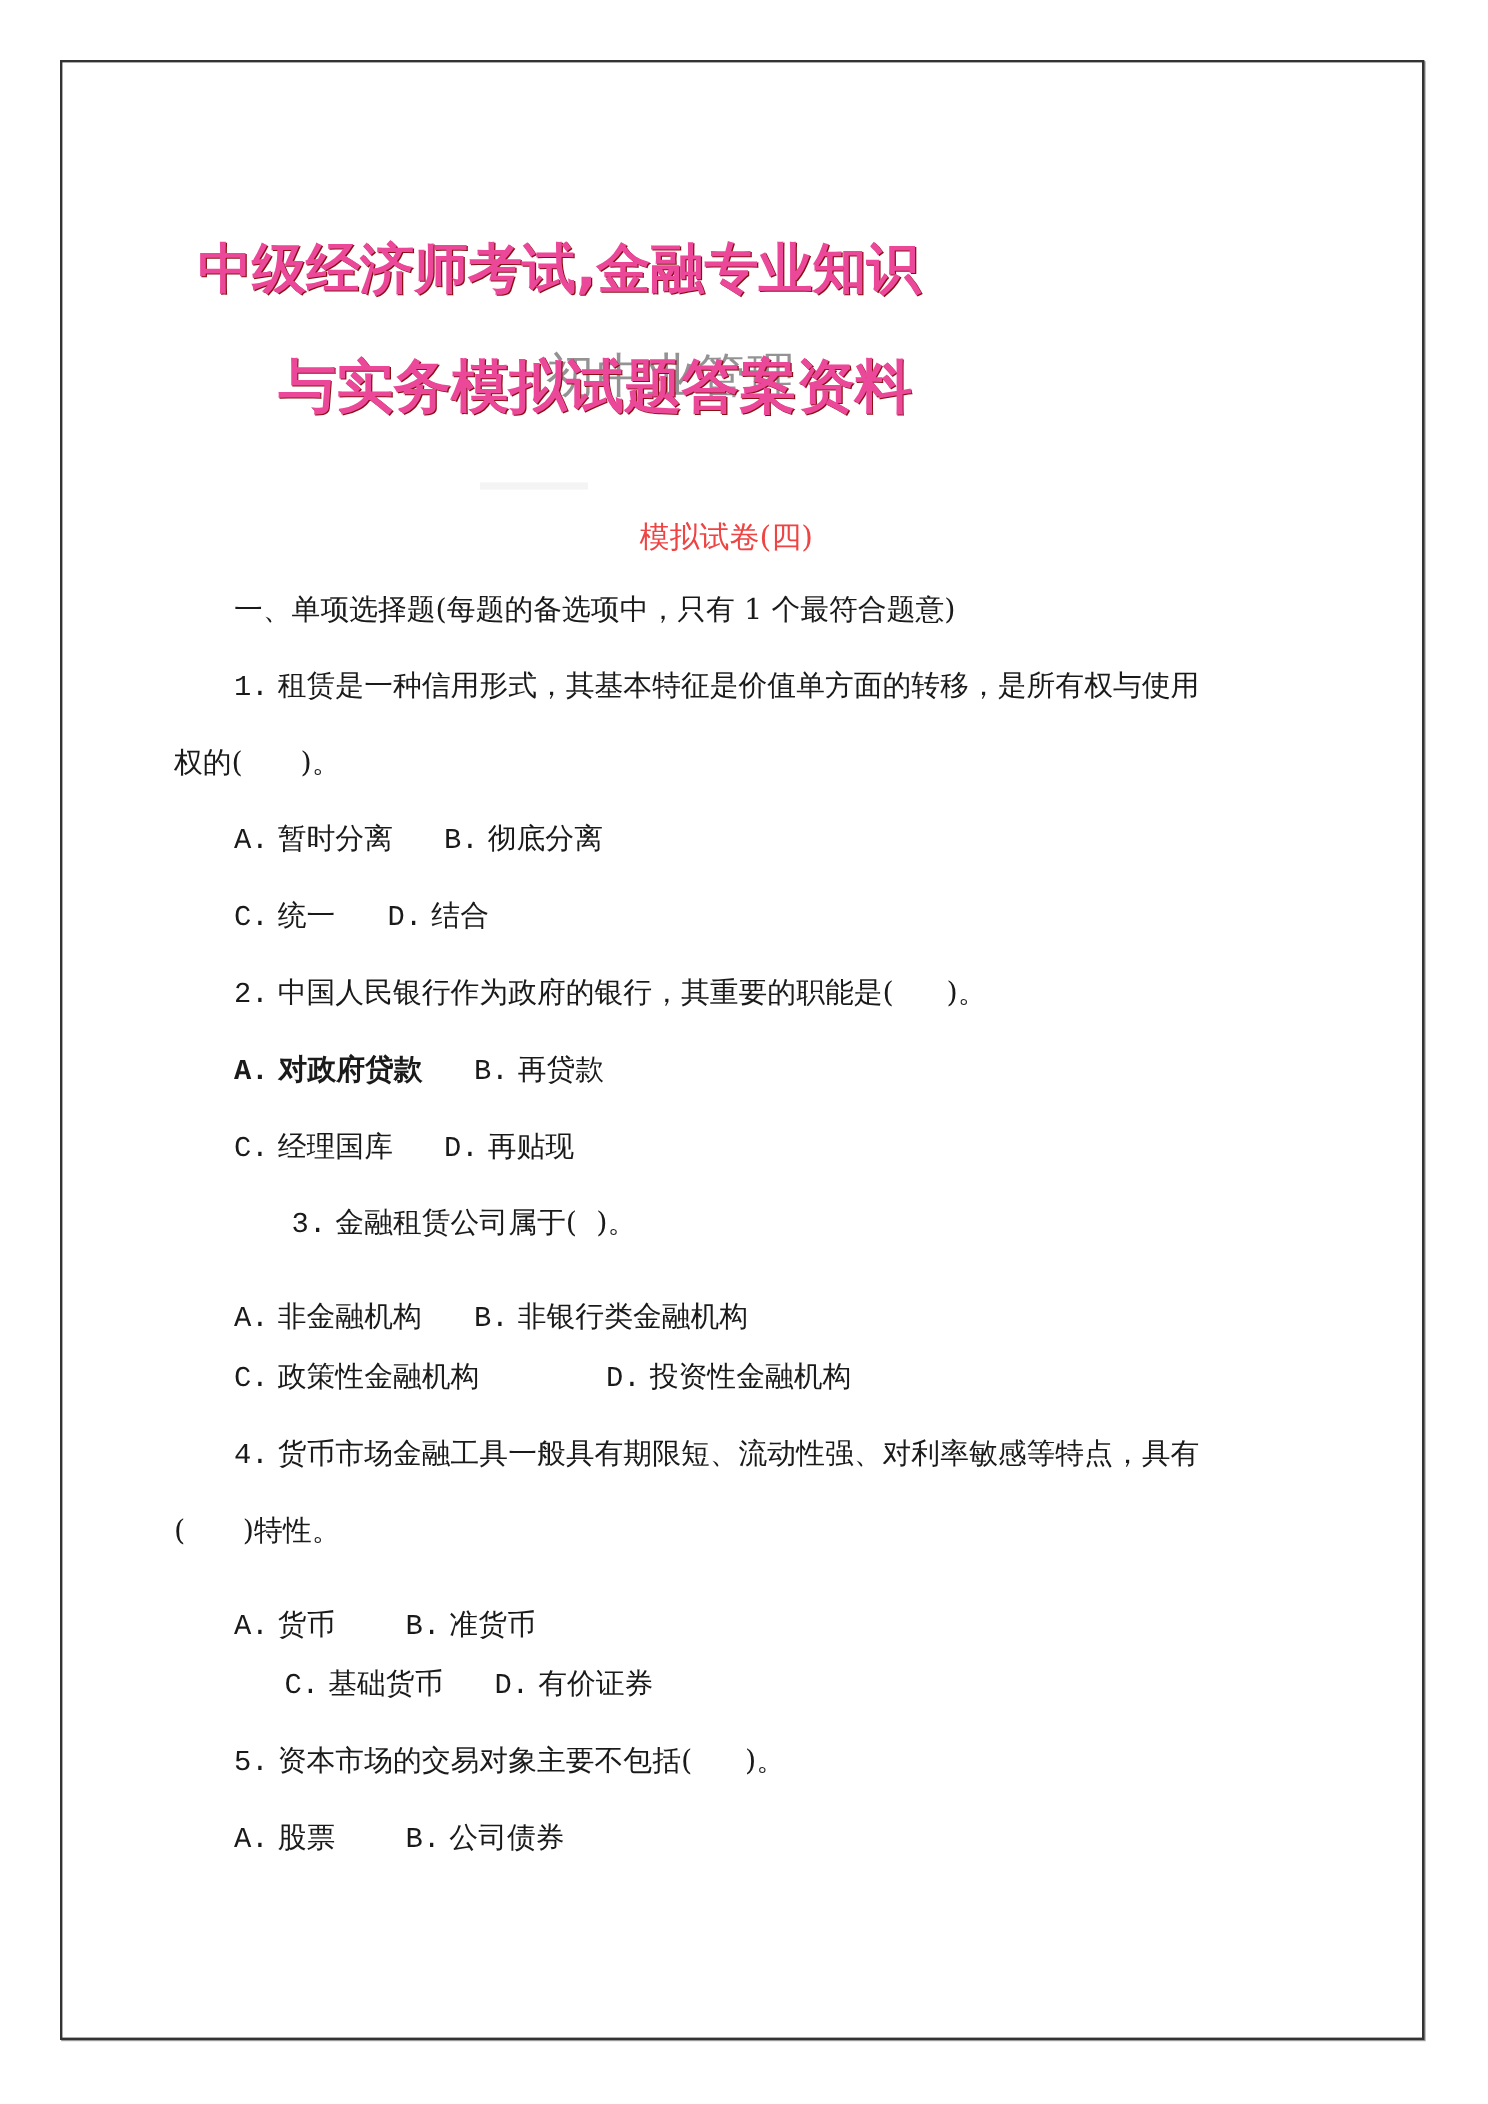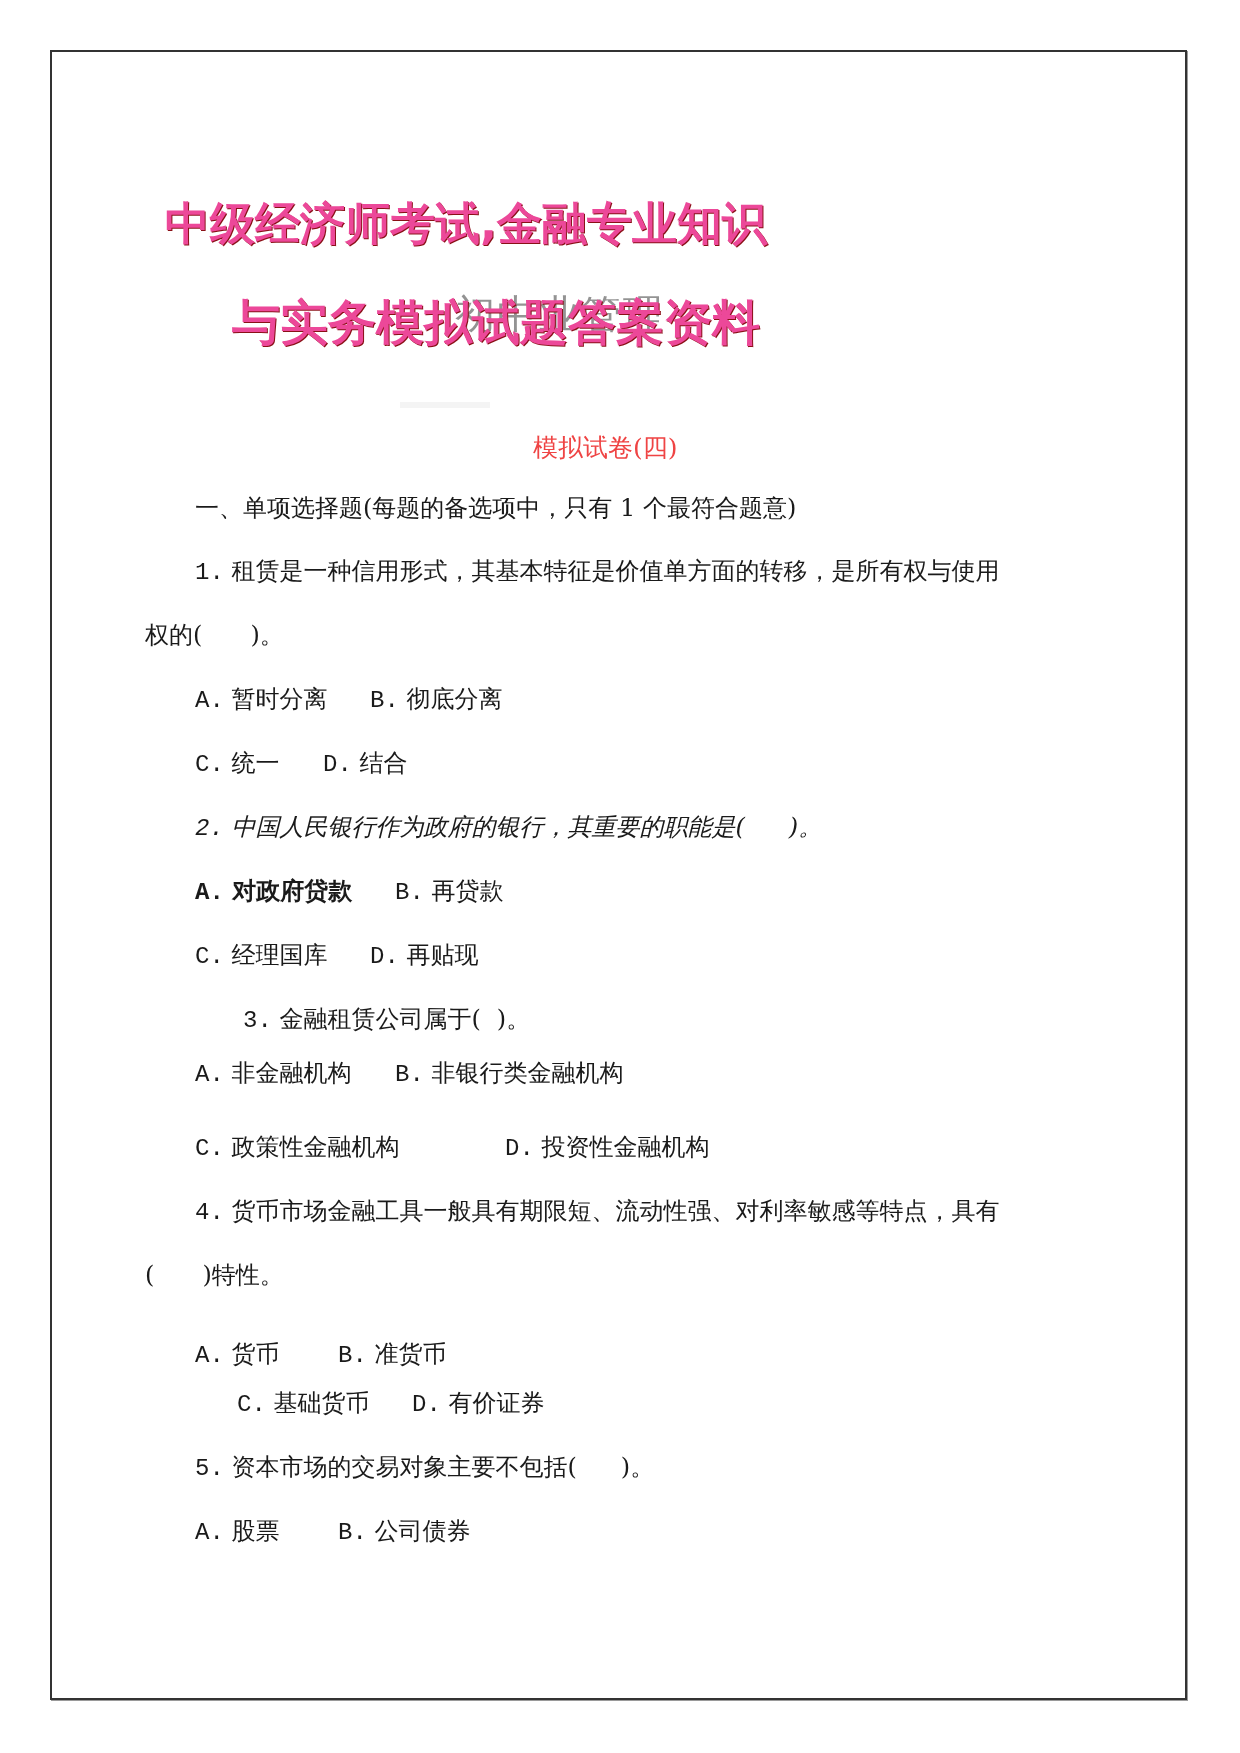--- a/index.html
+++ b/index.html
@@ -120,36 +120,36 @@
 <div class="text-line indent-0" style="top:617px;">
   <span>权的(</span><span class="blank" style="width:48px;"></span><span>)。</span>
 </div>
 <div class="text-line indent-1" style="top:681px;">
   <span class="opt" style="width:175px;"><span class="opt-letter">A.</span> <span>暂时分离</span></span><span class="opt"><span class="opt-letter">B.</span> <span>彻底分离</span></span>
 </div>
 <div class="text-line indent-1" style="top:745px;">
   <span class="opt" style="width:128px;"><span class="opt-letter">C.</span> <span>统一</span></span><span class="opt"><span class="opt-letter">D.</span> <span>结合</span></span>
 </div>
 
-<div class="text-line indent-1" style="top:809px;font-style:italic;">
+<div class="text-line indent-1" style="top:809px;">
   <span class="qnum">2.</span>
   <span>中国人民银行作为政府的银行，其重要的职能是(</span><span class="blank" style="width:44px;"></span><span>)。</span>
 </div>
 <div class="text-line indent-1" style="top:873px;">
   <span class="opt" style="width:200px;font-weight:bold;"><span class="opt-letter">A.</span> <span>对政府贷款</span></span><span class="opt"><span class="opt-letter">B.</span> <span>再贷款</span></span>
 </div>
 <div class="text-line indent-1" style="top:937px;">
   <span class="opt" style="width:175px;"><span class="opt-letter">C.</span> <span>经理国库</span></span><span class="opt"><span class="opt-letter">D.</span> <span>再贴现</span></span>
 </div>
 
 <div class="text-line indent-1" style="top:1001px;margin-left:48px;">
   <span class="qnum">3.</span>
   <span>金融租赁公司属于(</span><span class="blank" style="width:16px;"></span><span>)。</span>
 </div>
-<div class="text-line indent-1" style="top:1055px;">
+<div class="text-line indent-1" style="top:1079px;">
   <span class="opt" style="width:200px;"><span class="opt-letter">A.</span> <span>非金融机构</span></span><span class="opt"><span class="opt-letter">B.</span> <span>非银行类金融机构</span></span>
 </div>
 <div class="text-line indent-1" style="top:1129px;">
   <span class="opt" style="width:310px;"><span class="opt-letter">C.</span> <span>政策性金融机构</span></span><span class="opt"><span class="opt-letter">D.</span> <span>投资性金融机构</span></span>
 </div>
 
 <div class="text-line indent-1" style="top:1193px;">
   <span class="qnum">4.</span>
   <span>货币市场金融工具一般具有期限短、流动性强、对利率敏感等特点，具有</span>
 </div>

